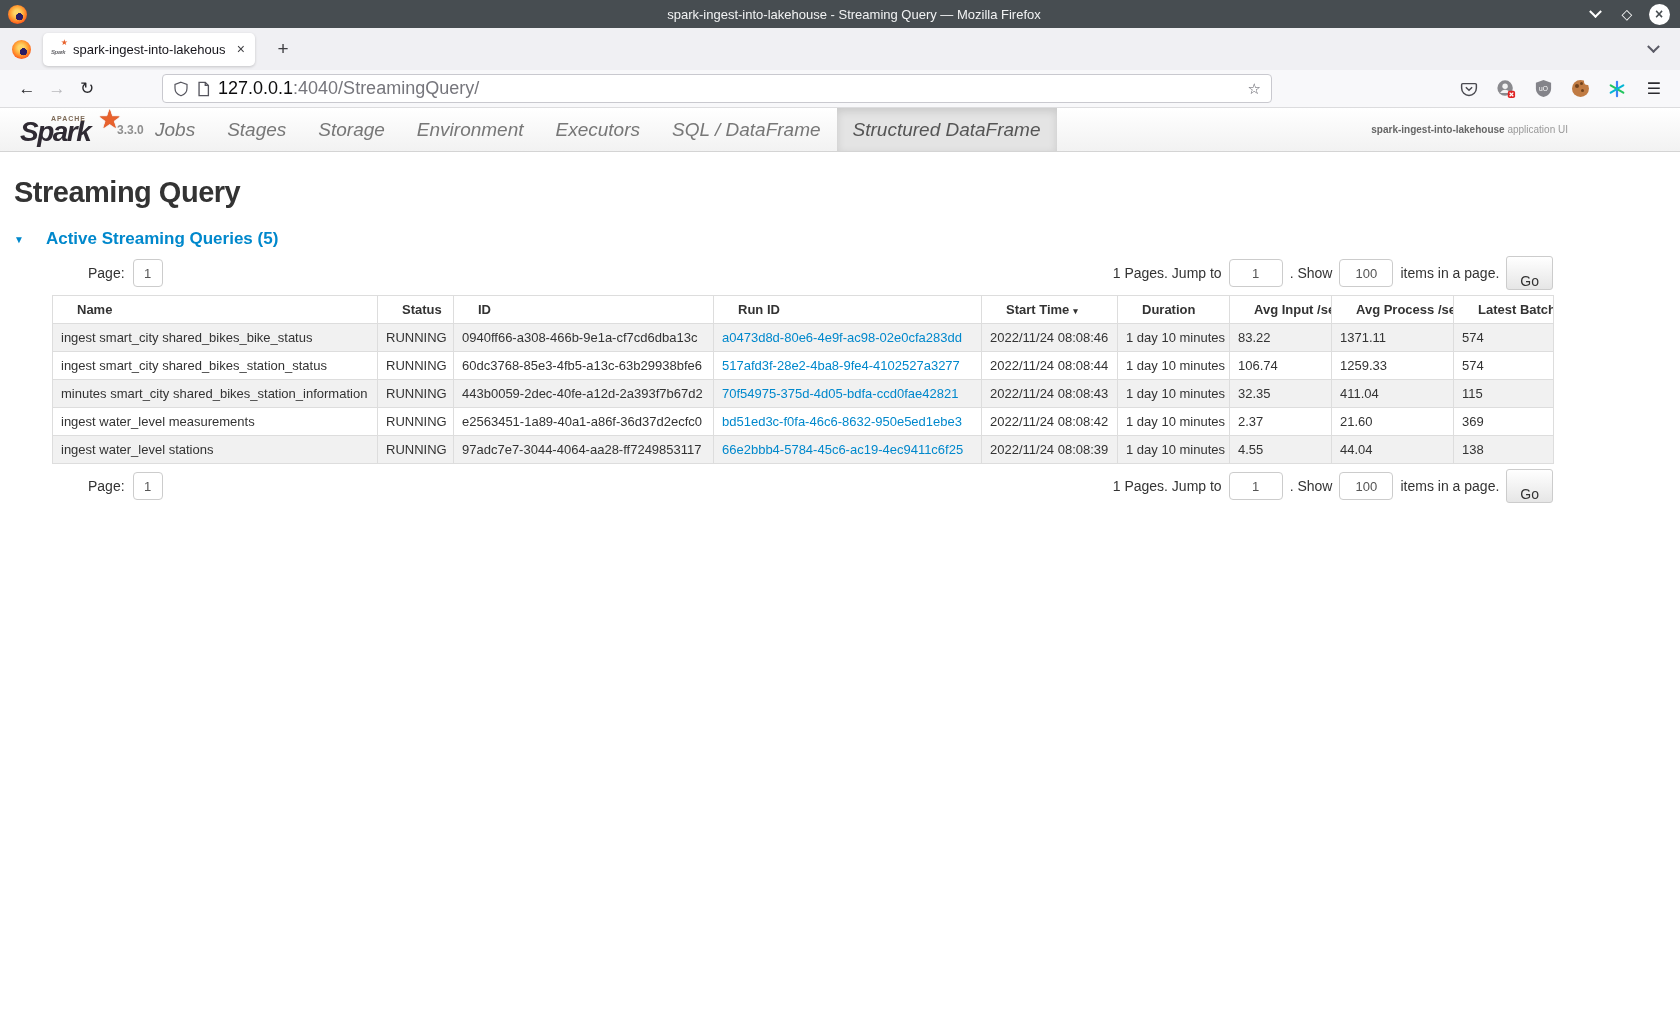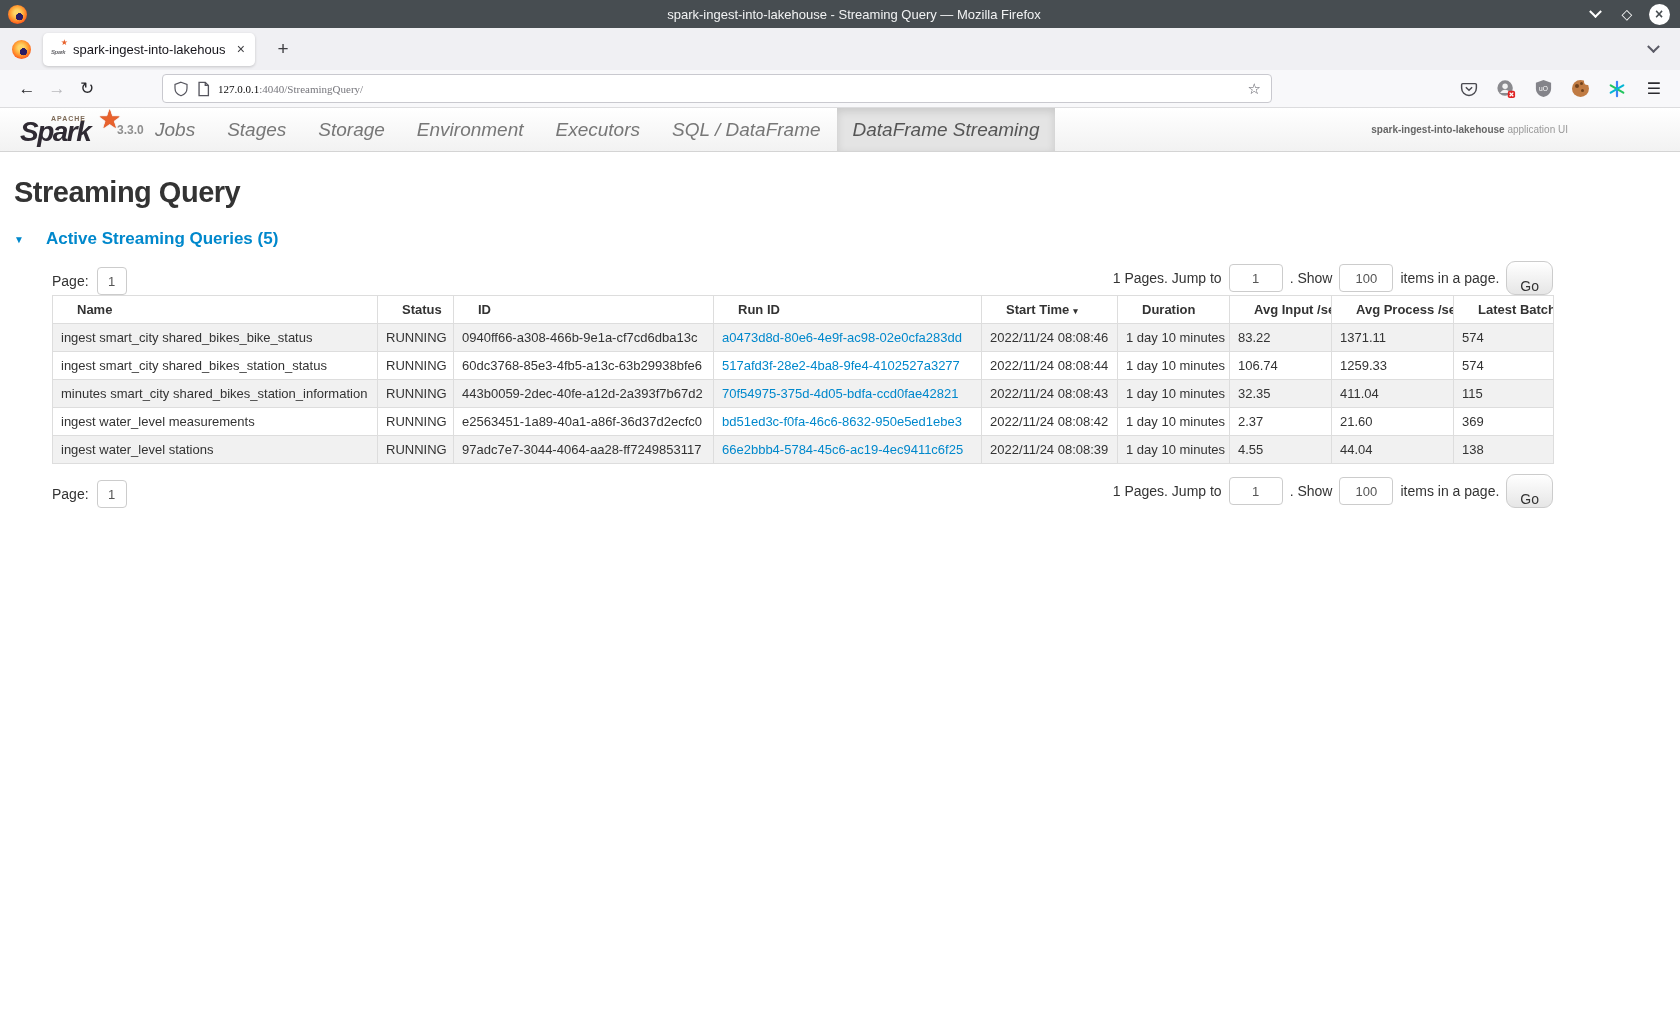--- a/index.html
+++ b/index.html
@@ -39,21 +39,21 @@
   .alltabs { margin-left:auto; margin-right:14px; width:26px; height:26px; display:flex; align-items:center; justify-content:center; }
 
   
   .toolbar { height:38px; background:#f8f8fa; border-bottom:1px solid #dcdcde;
              display:flex; align-items:center; padding:0 12px; }
   .navbtn { width:30px; height:30px; display:flex; align-items:center; justify-content:center;
             font-size:17px; color:#2a2a2e; border-radius:4px; }
   .navbtn.disabled { color:#b8b8bc; }
   .urlbar { margin-left:60px; width:1110px; height:29px; background:#fff; border:1px solid #c9c9cf;
             border-radius:4px; display:flex; align-items:center; padding:0 10px; gap:7px; }
-  .url-text { font-size:11px; color:#0c0c0d; white-space:nowrap;font-family:Liberation Serif, serif; }
+  .url-text { font-size:18px; color:#0c0c0d; white-space:nowrap; }
   .url-text .url-path { color:#76767c; }
   .url-star { margin-left:auto; font-size:15px; color:#55555e; }
   .ext-cluster { margin-left:auto; display:flex; align-items:center; gap:9px; }
   .extbtn { width:28px; height:28px; display:flex; align-items:center; justify-content:center; border-radius:4px; position:relative; }
   .cookie { width:17px; height:17px; border-radius:50%; background:#c07b43; position:relative; }
   .cookie i { position:absolute; border-radius:50%; background:#71431d; }
   .cookie i:nth-child(1){ width:4px; height:4px; left:3px; top:4px; }
   .cookie i:nth-child(2){ width:3px; height:3px; left:9px; top:9px; }
   .cookie i:nth-child(3){ width:3px; height:3px; left:8px; top:2px; }
   .cookie .bite { position:absolute; width:7px; height:7px; border-radius:50%; background:#f8f8fa; right:-2px; top:-2px; }
@@ -77,29 +77,29 @@
   .app-brand b { color:#666; }
 
   
   .content { padding:0 14px; }
   .page-title { font-size:29px; font-weight:bold; color:#333; margin:24px 0 20px 0; letter-spacing:-0.5px; }
   .section-head { display:flex; align-items:center; gap:6px; margin:6px 0 2px 0; cursor:pointer; }
   .collapse-arrow { font-size:10px; color:#0088cc; }
   .section-title { font-size:17px; font-weight:bold; color:#0088cc;margin-left:16px; }
   .section-body { margin-left:38px; width:1501px; }
 
-  .pager { display:flex; align-items:flex-end; height:44px; font-size:14px; color:#333; }
+  .pager { display:flex; align-items:center; height:44px; font-size:14px; color:#333;margin-left:36px; }
   .pager-left { display:flex; align-items:center; gap:8px; }
   .pager-right { margin-left:auto; display:flex; align-items:center; gap:7px; }
   .pg-input { height:28px; border:1px solid #ccc; border-radius:4px; font-size:13px; color:#555;
               text-align:center; font-family:"Liberation Sans", sans-serif; }
   .pg-page { width:30px; }
   .pg-jump { width:54px; }
   .pg-show { width:54px; }
-  .go-btn { height:30px; padding:16px 13px; border:1px solid #ccc; border-radius:9px;
+  .go-btn { height:30px; padding:16px 13px; border:1px solid #ccc; border-radius:3px;
             background:linear-gradient(#ffffff,#e6e6e6); font-size:14px; color:#333;
             font-family:"Liberation Sans", sans-serif; cursor:pointer; }
 
   table.sq { width:1501px; border-collapse:collapse; table-layout:fixed; font-size:13px; color:#333; }
   table.sq th, table.sq td { border:1px solid #ddd; padding:5px 8px; text-align:left;
                              white-space:nowrap; overflow:hidden; height:28px; }
   table.sq th { font-weight:bold; background:#fff;padding-left:24px; }
   table.sq tbody tr:nth-child(odd) { background:#f1f1f1; }
   table.sq a { color:#0088cc; text-decoration:none; cursor:pointer; }
   .sort-ind { font-size:9px; margin-left:4px; color:#333; }
@@ -208,21 +208,21 @@
     <span class="logo-star">★</span>
     <span class="logo-version">3.3.0</span>
   </div>
   <ul class="spark-nav">
     <li>Jobs</li>
     <li>Stages</li>
     <li>Storage</li>
     <li>Environment</li>
     <li>Executors</li>
     <li>SQL / DataFrame</li>
-    <li class="active">DataFrame Streaming</li>
+    <li class="active">Structured DataFrame</li>
   </ul>
   <div class="app-brand">
     <b>spark-ingest-into-lakehouse</b>
     <span>application UI</span>
   </div>
 </div>
 
 <div class="content">
   <h1 class="page-title">Streaming Query</h1>
 

